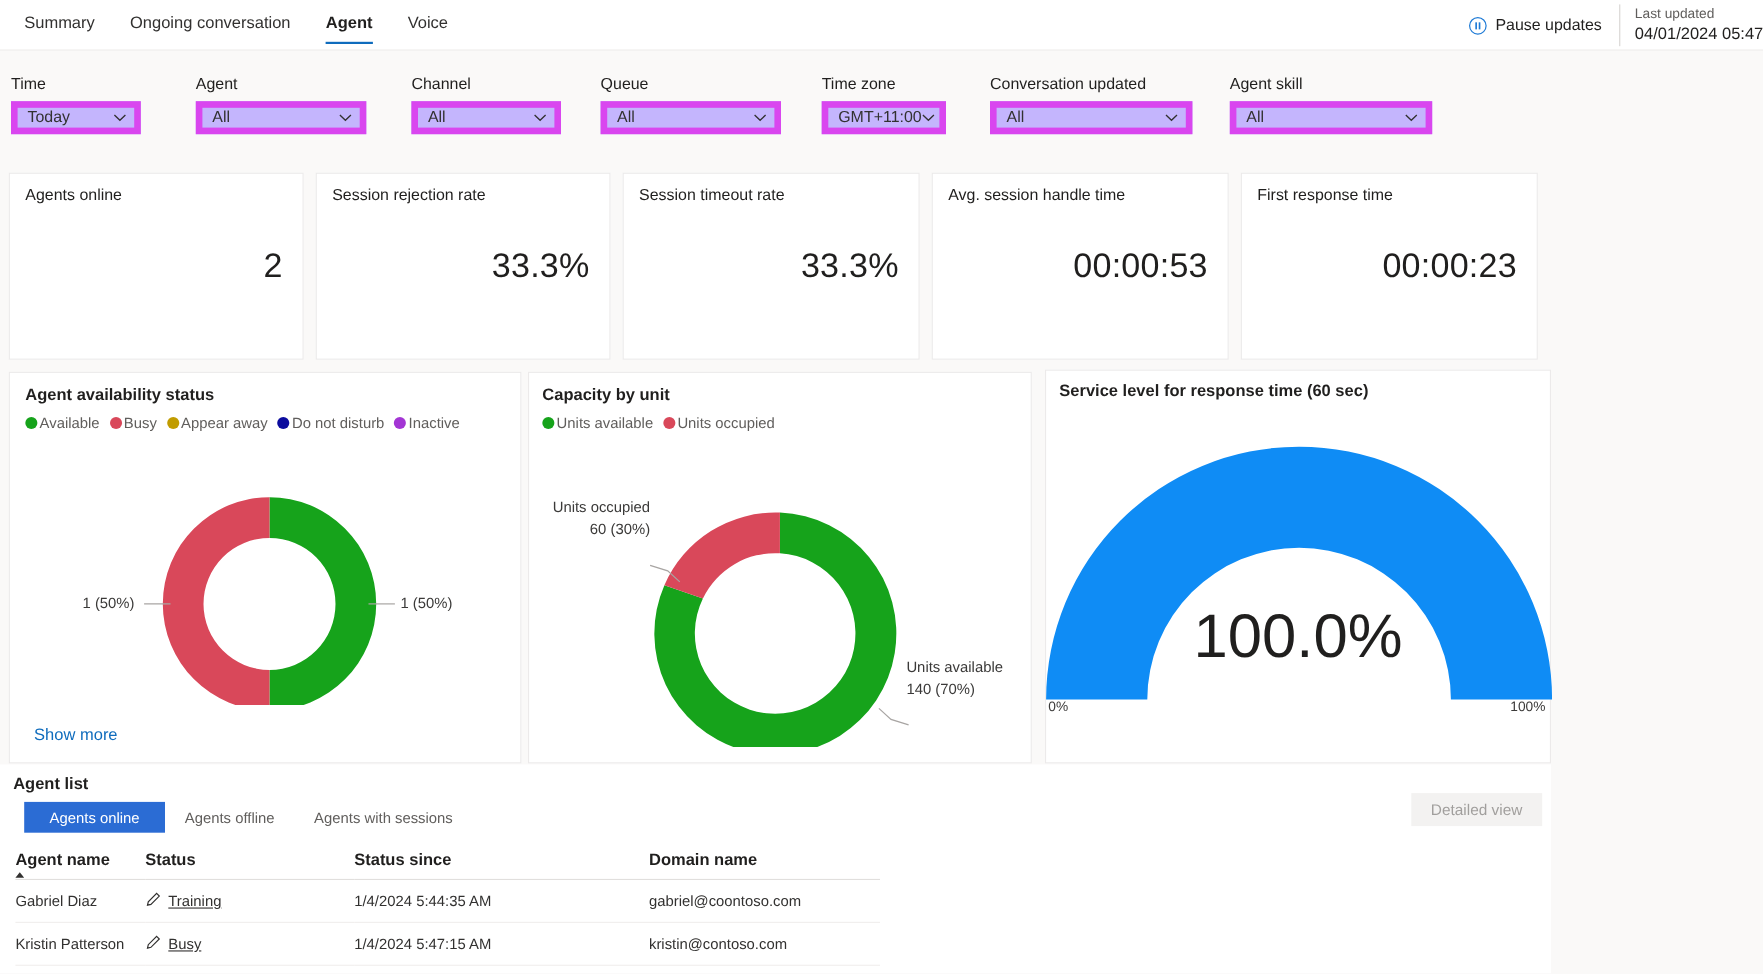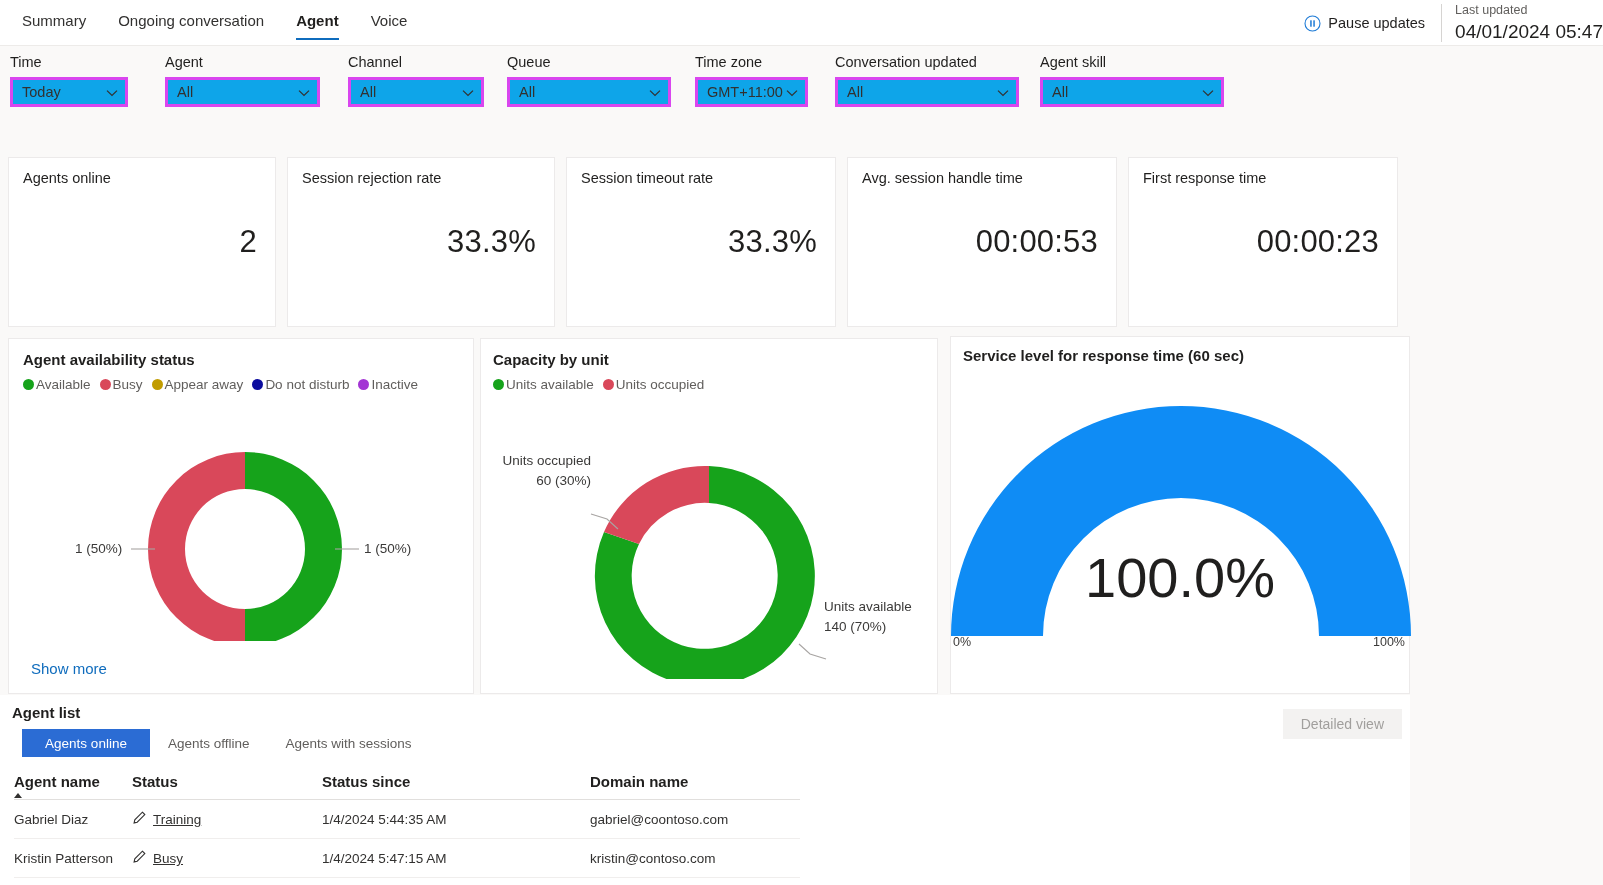--- a/index.html
+++ b/index.html
@@ -34,28 +34,28 @@
     display: flex; align-items: center;
   }
   .pause {
     display: flex; align-items: center; gap: 7px;
     font-size: 14.5px; color: #201f1e; cursor: pointer; padding-right: 16px;
   }
   .pause-icon { width: 17px; height: 17px; display:block; }
   .divider-v { width: 1px; height: 38px; background: #d6d4d2; }
   .lastupd { padding-left: 13px; padding-right: 0px; line-height: 1.35; }
   .lastupd .l1 { font-size: 12.5px; color: #605e5c; }
-  .lastupd .l2 { font-size: 19px; color: #201f1e; }
-
-  
-  .filters { position: absolute; top: 54px; left: 10px; display: flex; }
+  .lastupd .l2 { font-size: 15px; color: #201f1e; }
+
+  
+  .filters { position: absolute; top: 69px; left: 10px; display: flex; gap: 13px; }
   .filter { margin-right: 0; }
   .filter-label { font-size: 14.5px; color: #201f1e; margin-bottom: 7px; }
   .select {
-    height: 30px; background: #0ea5e9; border: 3px solid #d946ef;
+    height: 30px; background: #c4b5fd; border: 6px solid #d946ef;
     display: flex; align-items: center; justify-content: space-between;
     padding: 0 7px 0 9px; font-size: 14.5px; color: #323130; cursor: pointer;
   }
   .chev { display:block; }
 
   
   .kpis { position: absolute; top: 157px; left: 8px; display: flex; gap: 11px; }
   .kpi {
     background: #fff; border: 1px solid #eceaea; height: 170px;
     padding: 12px 14px 0 14px; position: relative;
@@ -84,21 +84,21 @@
   
   .agentlist { position: absolute; left: 0; top: 695px; width: 1410px; height: 190px; background: #fff; }
   .al-title { position: absolute; left: 12px; top: 9px; font-size: 15px; font-weight: bold; color: #201f1e; }
   .pivots { position: absolute; left: 22px; top: 34px; display: flex; align-items: stretch; }
   .pivot {
     font-size: 13.5px; color: #605e5c; padding: 0 18px; height: 28px;
     display: flex; align-items: center; justify-content: center; cursor: pointer; white-space: nowrap;
   }
   .pivot.active { background: #2b6cd4; color: #fff; min-width: 128px; }
   .detailed {
-    position: absolute; right: 8px; top: 14px;
+    position: absolute; right: 8px; top: 26px;
     background: #f3f2f1; color: #a19f9d; border: none;
     font-size: 14px; padding: 7px 18px; cursor: default;
     font-family: "Liberation Sans", sans-serif;
   }
   table.agents { position: absolute; left: 14px; top: 78px; border-collapse: collapse; width: 786px; }
   table.agents th {
     text-align: left; font-size: 15px; font-weight: bold; color: #201f1e;
     padding: 0 0 9px 0; border-bottom: 1px solid #e1dfdd; position: relative;
   }
   table.agents td {

